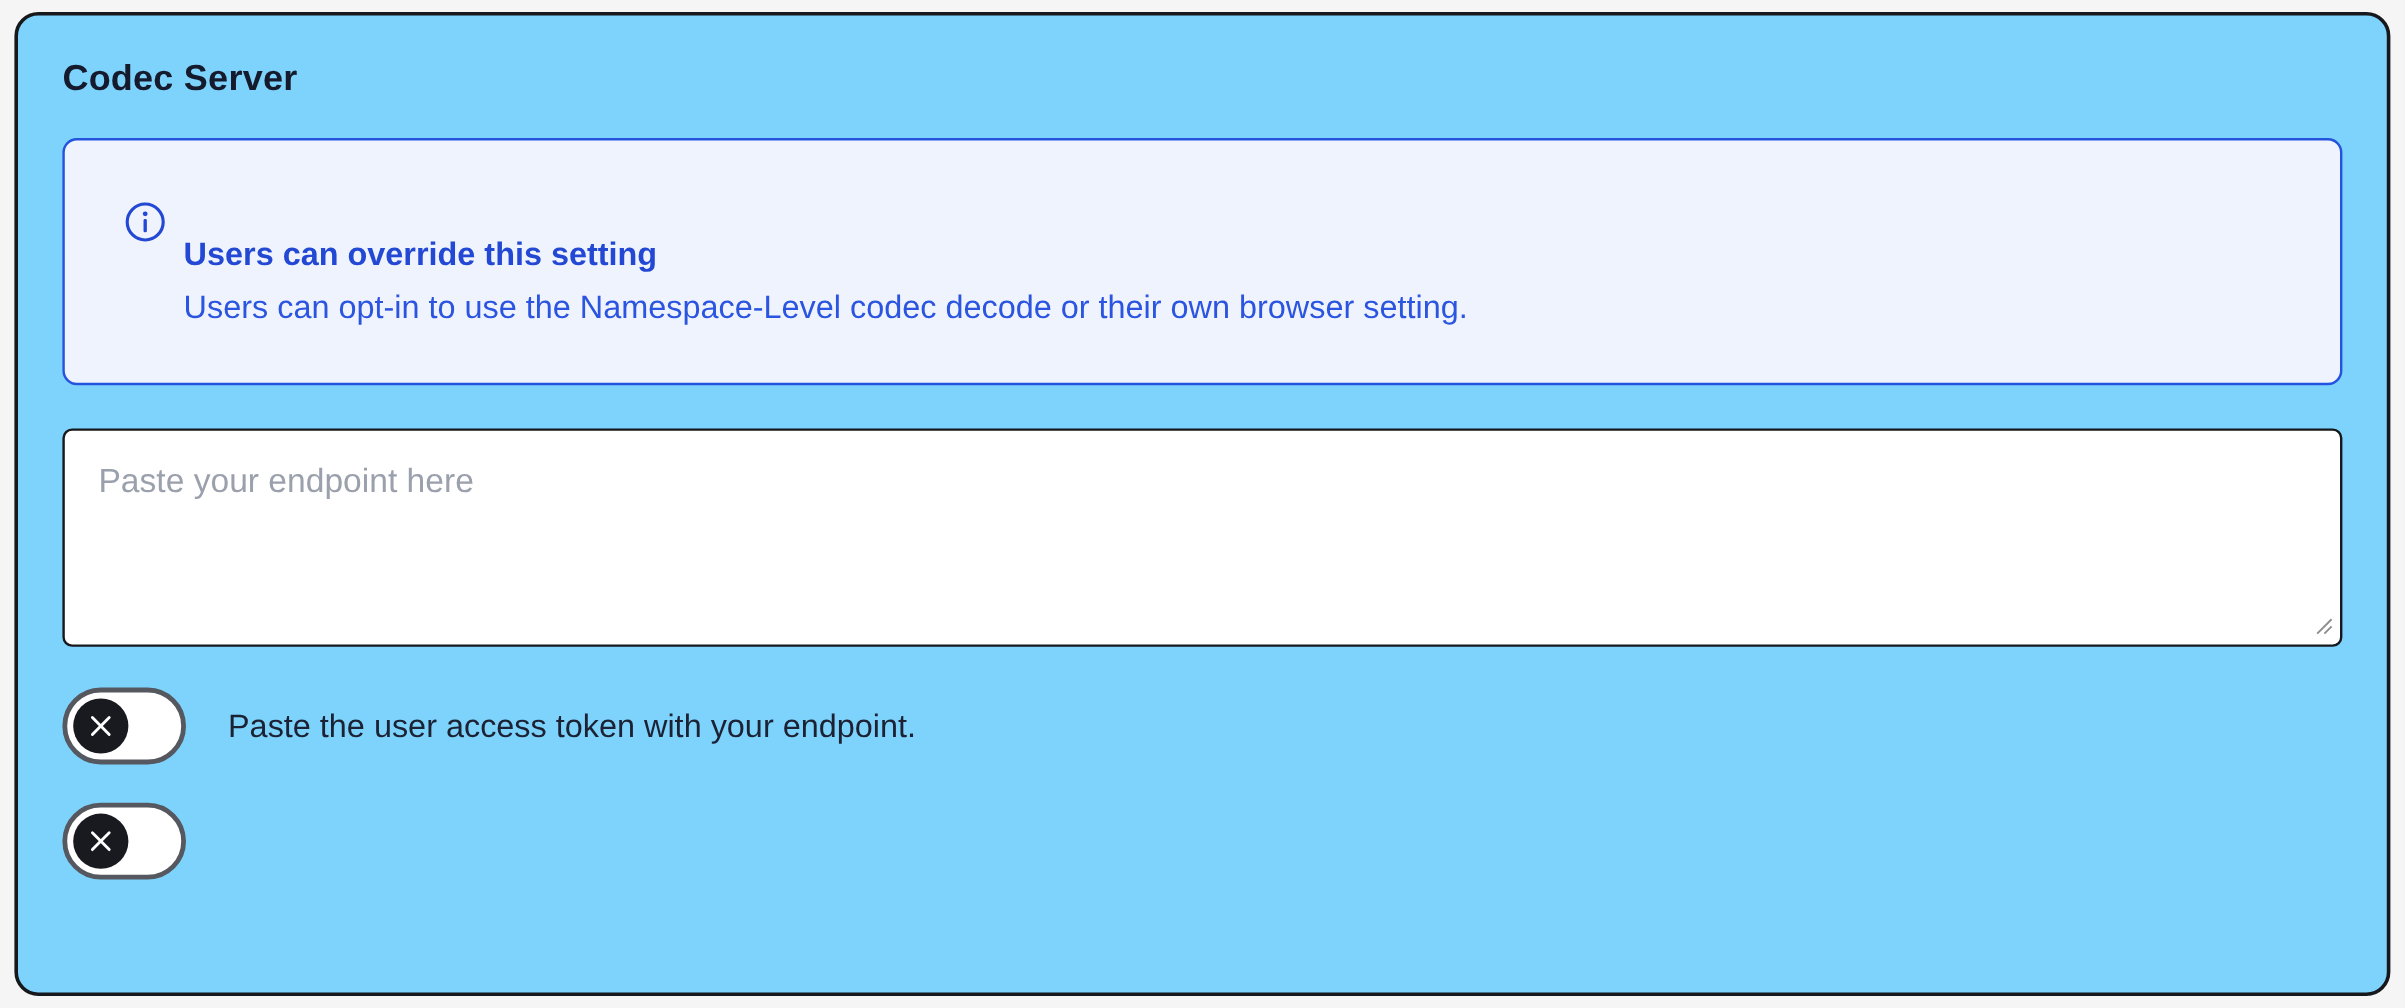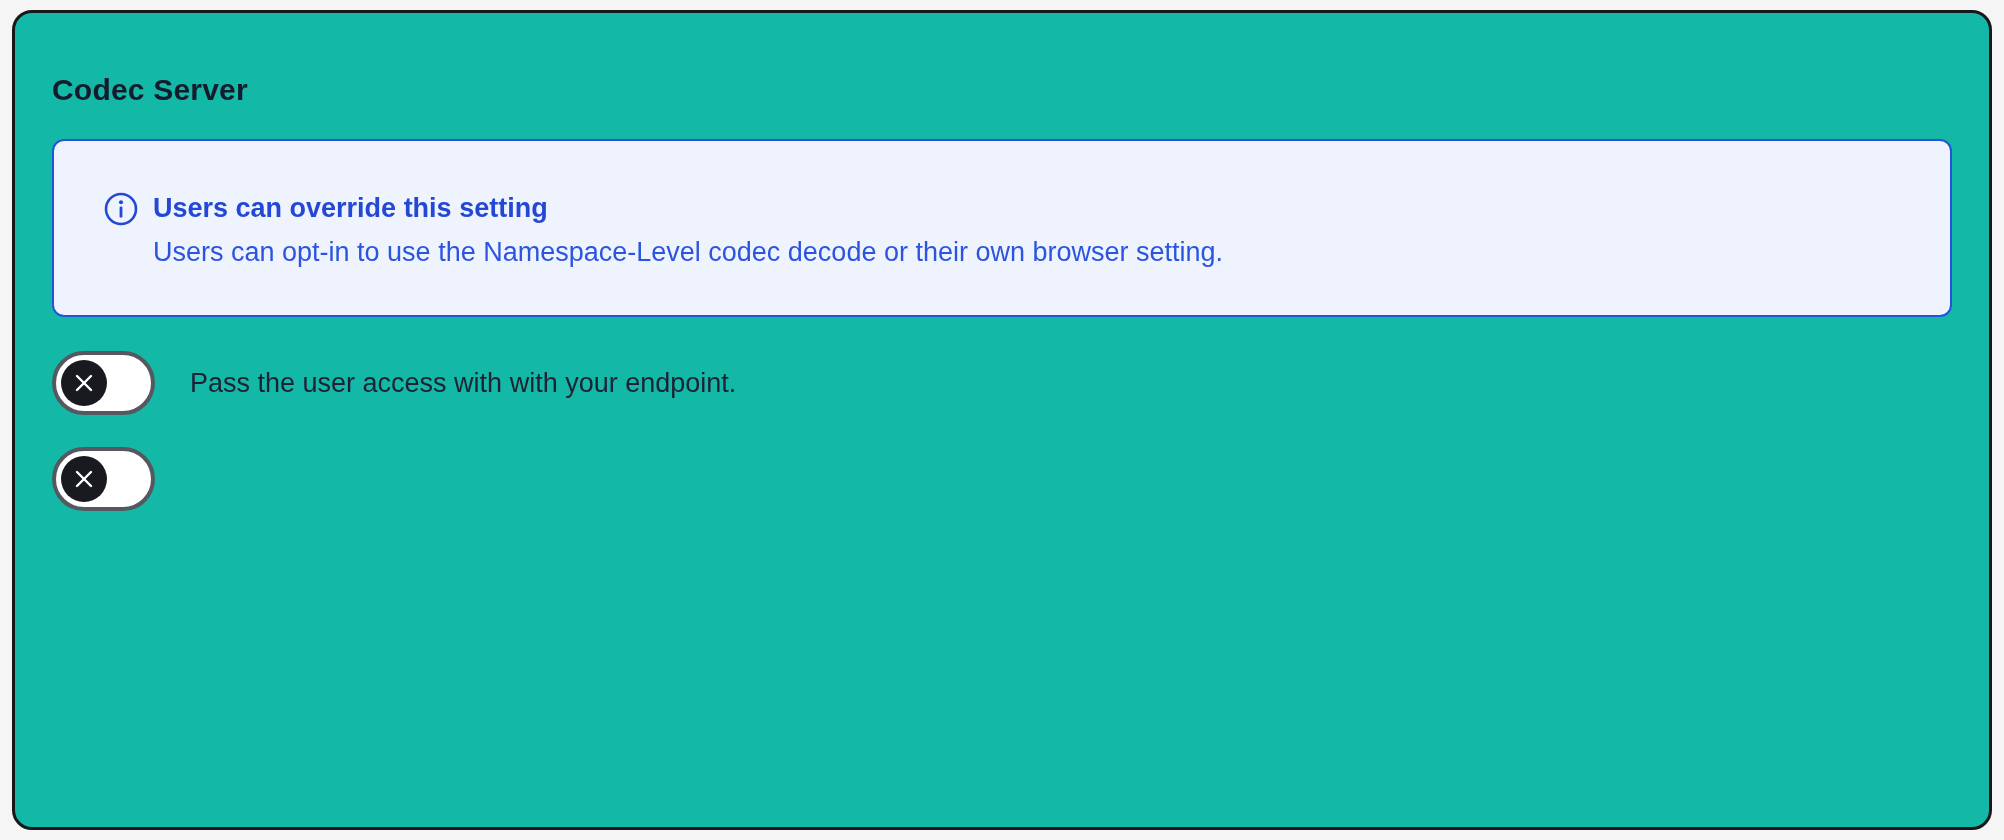--- a/index.html
+++ b/index.html
@@ -12,24 +12,24 @@
     height: 840px;
     background: #f5f5f5;
     position: relative;
   }
   .card {
     position: absolute;
     left: 12px;
     top: 10px;
     width: 1980px;
     height: 820px;
-    background: #14b8a6;
+    background: #7dd3fc;
     border: 3px solid #17181c;
     border-radius: 20px;
-    padding: 60px 37px 40px 37px;
+    padding: 36px 37px 40px 37px;
     overflow: hidden;
   }
   .page-title {
     font-size: 30px;
     font-weight: 700;
     color: #151a2c;
     line-height: 34px;
     letter-spacing: 0.2px;
   }
   .info-banner {
@@ -50,20 +50,21 @@
     color: #2348d4;
   }
   .banner-text {
     margin-left: 15px;
   }
   .banner-title {
     font-size: 27px;
     font-weight: 700;
     color: #2348d4;
     line-height: 34px;
+    margin-top: 28px;
   }
   .banner-subtitle {
     margin-top: 10px;
     font-size: 27px;
     font-weight: 400;
     color: #2b55e0;
     line-height: 34px;
   }
   .instruction {
     margin-top: 44px;
@@ -157,31 +158,40 @@
           <rect x="15.6" y="14.6" width="2.8" height="11" rx="1.2" fill="currentColor"></rect>
         </svg>
       </span>
       <div class="banner-text">
         <div class="banner-title">Users can override this setting</div>
         <div class="banner-subtitle">Users can opt-in to use the Namespace-Level codec decode or their own browser setting.</div>
       </div>
     </div>
 
 
+    <div class="textarea-wrap">
+      <textarea class="endpoint-textarea" placeholder="Paste your endpoint here" style=""></textarea>
+      <span class="resize-handle">
+        <svg width="20" height="20" viewBox="0 0 20 20">
+          <line x1="4" y1="16" x2="16" y2="4" stroke="#8d8d8d" stroke-width="1.6"></line>
+          <line x1="10" y1="16" x2="16" y2="10" stroke="#8d8d8d" stroke-width="1.6"></line>
+        </svg>
+      </span>
+    </div>
 
     <div class="toggle-row">
       <button class="toggle" role="switch" aria-checked="false">
         <span class="knob">
           <svg width="22" height="22" viewBox="0 0 22 22">
             <line x1="4" y1="4" x2="18" y2="18" stroke="#ffffff" stroke-width="2.4" stroke-linecap="round"></line>
             <line x1="18" y1="4" x2="4" y2="18" stroke="#ffffff" stroke-width="2.4" stroke-linecap="round"></line>
           </svg>
         </span>
       </button>
-      <span class="toggle-label">Pass the user access with with your endpoint.</span>
+      <span class="toggle-label">Paste the user access token with your endpoint.</span>
     </div>
 
     <div class="toggle-row">
       <button class="toggle" role="switch" aria-checked="false">
         <span class="knob">
           <svg width="22" height="22" viewBox="0 0 22 22">
             <line x1="4" y1="4" x2="18" y2="18" stroke="#ffffff" stroke-width="2.4" stroke-linecap="round"></line>
             <line x1="18" y1="4" x2="4" y2="18" stroke="#ffffff" stroke-width="2.4" stroke-linecap="round"></line>
           </svg>
         </span>

